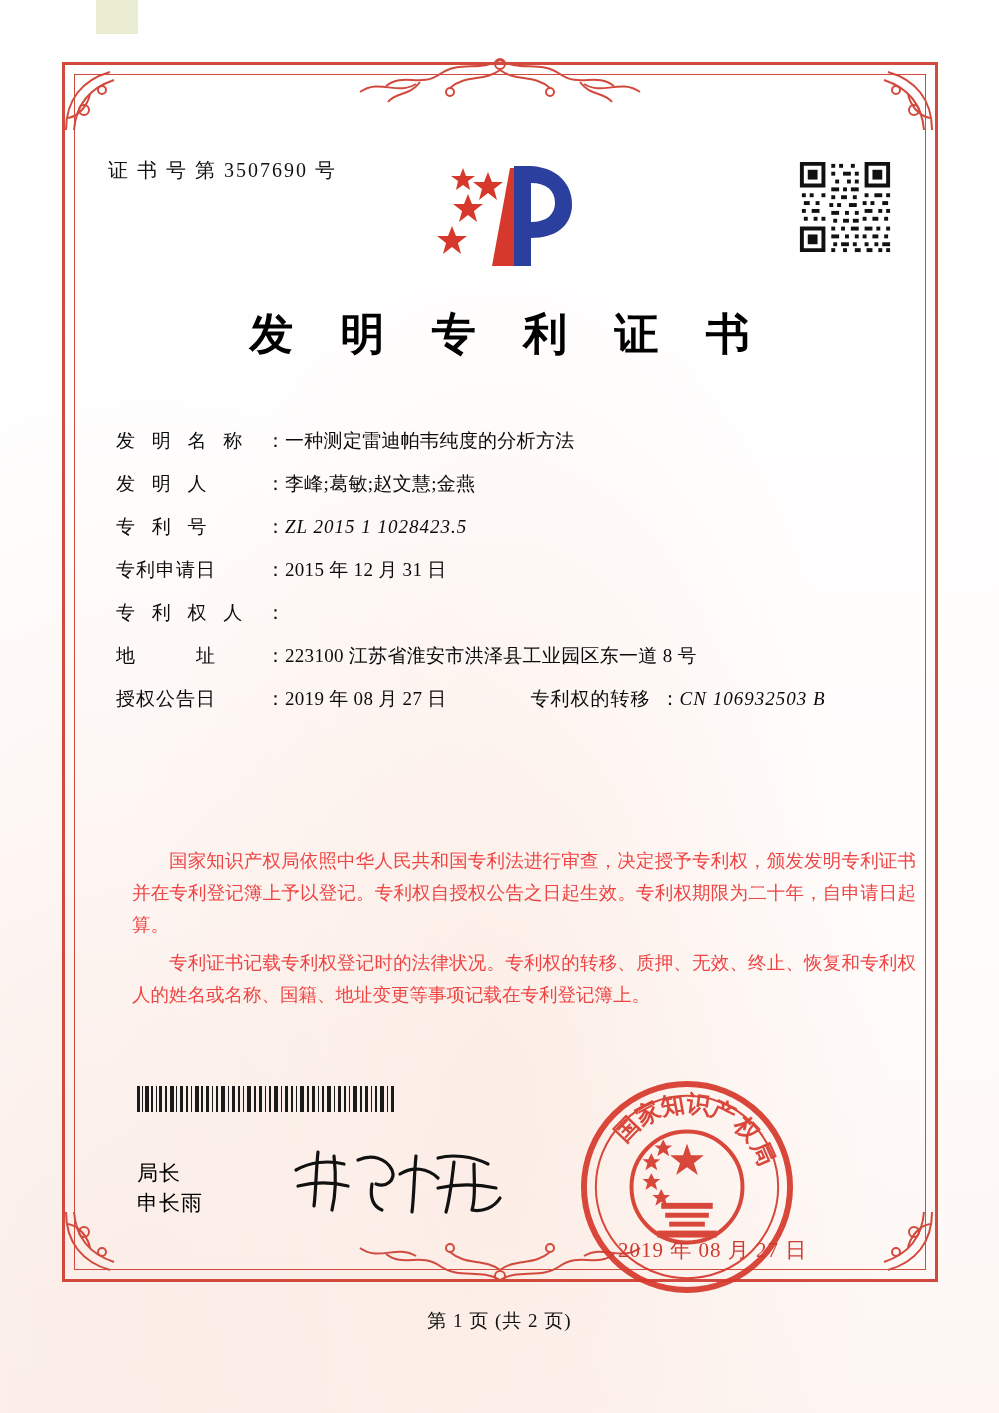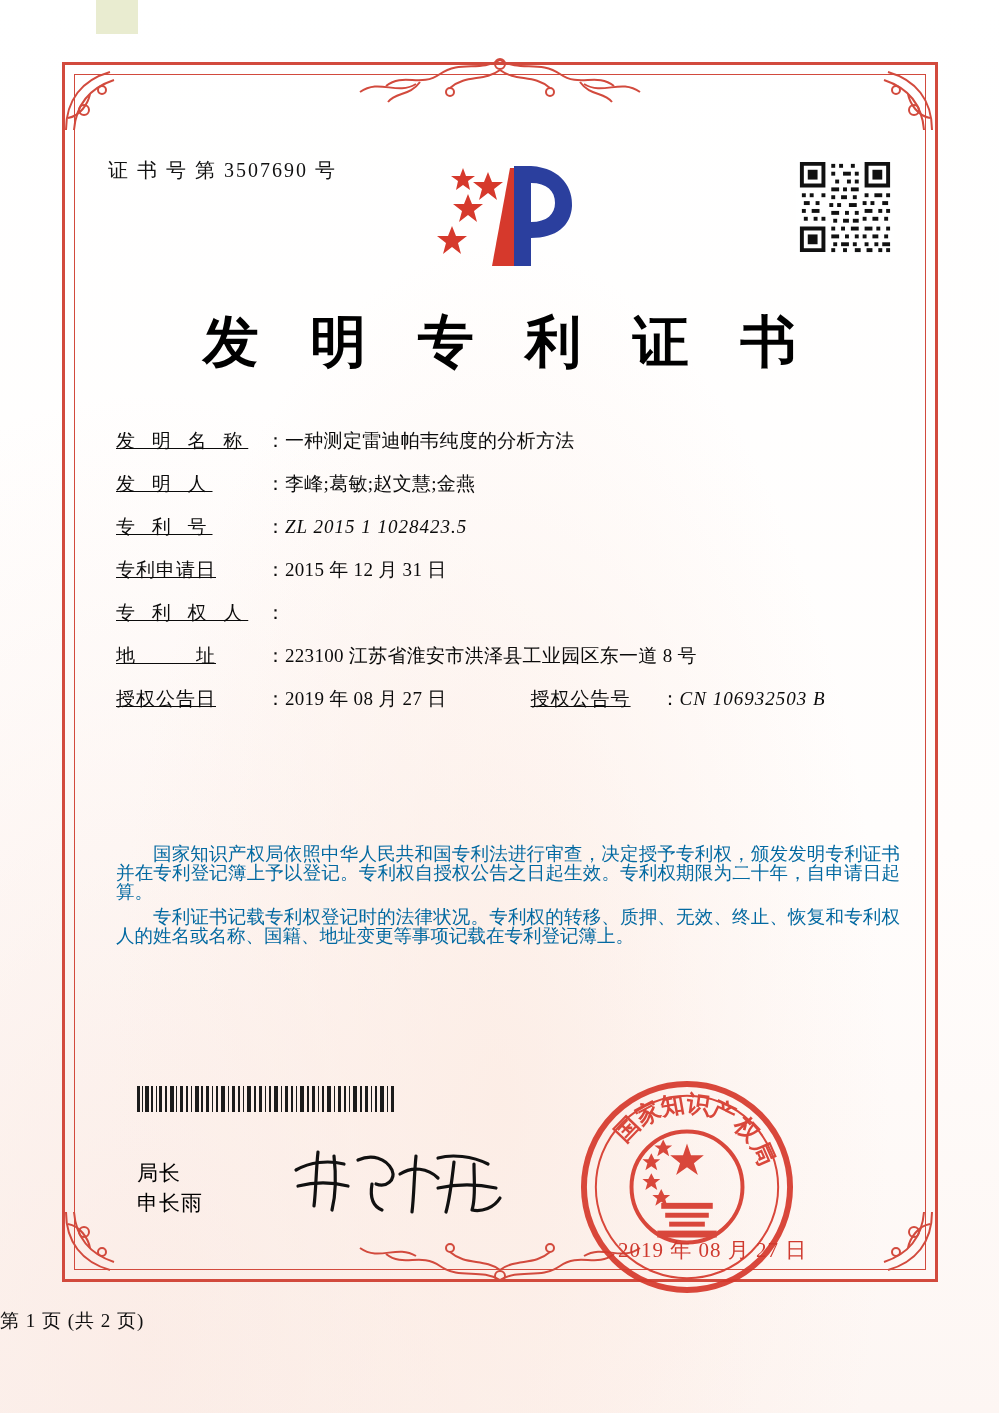--- a/index.html
+++ b/index.html
@@ -105,21 +105,21 @@
     top: 158px;
     width: 98px;
     height: 98px;
   }
   .title {
     position: absolute;
     left: 0;
     right: 0;
     top: 305px;
     text-align: center;
-    font-size: 56px;
+    font-size: 44px;
     font-weight: bold;
     letter-spacing: 16px;
     text-indent: 16px;
     color: #000;
     font-family: "DejaVu Serif", "Liberation Serif", serif;
   }
 
   
   .fields {
     position: absolute;
@@ -132,21 +132,20 @@
     align-items: baseline;
     margin-bottom: 17px;
     font-size: 19px;
     color: #0b0b0b;
     white-space: nowrap;
   }
   .field-label {
     display: inline-block;
     width: 150px;
     letter-spacing: 6px;
-    text-decoration: underline;
   }
   .field-label.tight { letter-spacing: 1px; }
   .field-value {
     letter-spacing: 0.3px;
     font-size: 19px;
   }
   .field-value.mono {
     font-family: "Liberation Serif", serif;
     letter-spacing: 1px;
     font-style: italic;
@@ -160,26 +159,26 @@
   .split-right {
     margin-left: 84px;
     display: flex;
     align-items: baseline;
   }
   .split-right .field-label { width: 130px; }
 
   
   .paragraphs {
     position: absolute;
-    left: 116px;
+    left: 132px;
     top: 845px;
     width: 784px;
     font-size: 18.5px;
-    line-height: 19px;
-    color: #0369a1;
+    line-height: 32px;
+    color: #ef4444;
     text-align: justify;
   }
   .paragraphs p {
     margin: 0 0 6px 0;
     text-indent: 2em;
   }
 
   
   .barcode {
     position: absolute;
@@ -224,21 +223,21 @@
     letter-spacing: 1px;
     white-space: nowrap;
   }
 
   
   .page-num {
     position: absolute;
     left: 0;
     right: 0;
     top: 1308px;
-    text-align: left;
+    text-align: center;
     font-size: 19px;
     color: #111;
     letter-spacing: 1px;
   }
   .footer-note {
     position: absolute;
     left: 0;
     right: 0;
     top: 1371px;
     text-align: center;
@@ -456,21 +455,21 @@
       <span class="field-label tight">地　　　址</span>
       <span>：</span>
       <span class="field-value">223100 江苏省淮安市洪泽县工业园区东一道 8 号</span>
     </div>
 
     <div class="field-row row-split">
       <span class="field-label tight">授权公告日</span>
       <span>：</span>
       <span class="field-value">2019 年 08 月 27 日</span>
       <span class="split-right">
-        <span class="field-label tight">授权公告号</span>
+        <span class="field-label tight">专利权的转移</span>
         <span>：</span>
         <span class="field-value mono">CN 106932503 B</span>
       </span>
     </div>
 
   </div>
 
   <div class="paragraphs">
     <p>国家知识产权局依照中华人民共和国专利法进行审查，决定授予专利权，颁发发明专利证书并在专利登记簿上予以登记。专利权自授权公告之日起生效。专利权期限为二十年，自申请日起算。</p>
     <p>专利证书记载专利权登记时的法律状况。专利权的转移、质押、无效、终止、恢复和专利权人的姓名或名称、国籍、地址变更等事项记载在专利登记簿上。</p>

